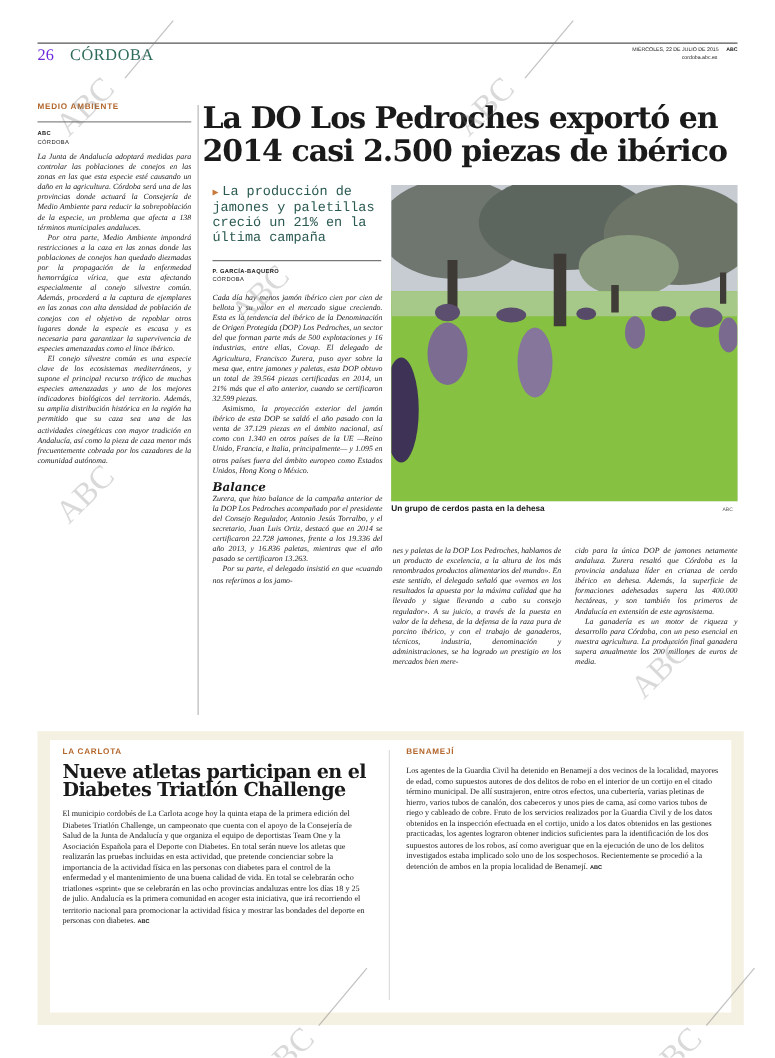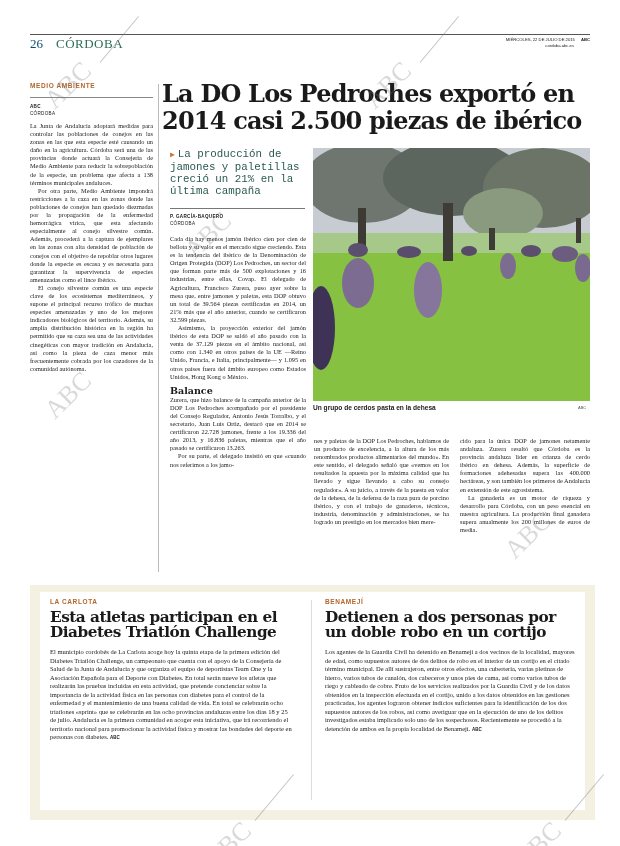--- a/index.html
+++ b/index.html
@@ -2,33 +2,33 @@
 <html><head>
 <meta charset="utf-8">
 <style>
   html, body { margin: 0; padding: 0; background: #ffffff; }
   body { width: 620px; height: 846px; position: relative; overflow: hidden;
          font-family: "DejaVu Serif", "Liberation Serif", serif; color: #1a1a1a; }
   .abs { position: absolute; }
 
   
   .header-rule { left: 30px; top: 34px; width: 560px; height: 1px; background: #555; }
-  .page-num { left: 30px; top: 36px; font-size: 13px; color: #0c4a6e; font-family: "Liberation Serif", serif; }
+  .page-num { left: 30px; top: 36px; font-size: 13px; color: #6d28d9; font-family: "Liberation Serif", serif; }
   .section-name { left: 56px; top: 36px; font-size: 13px; color: #2e6b5a; font-family: "Liberation Serif", serif; letter-spacing: 0.5px; }
   .header-date { right: 30px; top: 37px; text-align: right; font-size: 4.2px; line-height: 5.5px; color: #222; font-family: "Liberation Sans", sans-serif; }
   .header-date .brand { font-weight: bold; margin-left: 6px; }
 
   
   .left-col { left: 30px; top: 82px; width: 123px; }
   .kicker { font-family: "Liberation Sans", sans-serif; font-size: 6.5px; font-weight: bold; color: #b2662b; letter-spacing: 0.6px; text-transform: uppercase; }
   .left-title { font-family: "DejaVu Serif", serif; font-weight: bold; font-size: 12.6px; line-height: 14px; margin-top: 4px; letter-spacing: -0.4px; }
   .thin-rule { height: 1px; background: #888; margin: 8px 0 5px 0; }
   .byline { font-family: "Liberation Sans", sans-serif; font-size: 4.6px; font-weight: bold; line-height: 7px; letter-spacing: 0.3px; }
   .byline .place { font-weight: normal; }
-  .body-text { font-family: "Liberation Serif", serif; font-size: 6.3px; line-height: 8.1px; text-align: justify; margin-top: 5px; }
+  .body-text { font-family: "Liberation Serif", serif; font-size: 6.3px; line-height: 8.1px; text-align: justify; margin-top: 5px; font-style: italic; }
   .body-text p { margin: 0; text-indent: 0; }
   .body-text p + p { text-indent: 8px; }
   .vdivider { left: 158px; top: 84px; width: 1px; height: 488px; background: #bbb; }
 
   
   .main-title { left: 162px; top: 80px; width: 440px; font-family: "DejaVu Serif", serif; font-weight: bold; font-size: 24px; line-height: 27px; letter-spacing: -0.8px; }
   .subhead { left: 170px; top: 148px; width: 135px; font-family: Liberation Mono, monospace; font-size: 10.8px; line-height: 12px; color: #2b5a52; }
   .subhead .arrow { color: #c8783a; font-size: 8px; margin-right: 3px; }
   .main-byline { left: 170px; top: 208px; width: 135px; }
   .main-byline .thin-rule { margin: 0 0 4px 0; background: #777; }
@@ -143,30 +143,29 @@
   <p>cido para la única DOP de jamones netamente andaluza. Zurera resaltó que Córdoba es la provincia andaluza líder en crianza de cerdo ibérico en dehesa. Además, la superficie de formaciones adehesadas supera las 400.000 hectáreas, y son también los primeros de Andalucía en extensión de este agrosistema.</p>
   <p>La ganadería es un motor de riqueza y desarrollo para Córdoba, con un peso esencial en nuestra agricultura. La producción final ganadera supera anualmente los 200 millones de euros de media.</p>
 </div>
 
 <div class="abs bottom-frame"></div>
 <div class="abs bottom-inner"></div>
 <div class="abs box-divider"></div>
 
 <div class="abs box box-left">
   <div class="kicker">LA CARLOTA</div>
-  <div class="box-title">Esta atletas participan en el Diabetes Triatlón Challenge</div>
+  <div class="box-title">Nueve atletas participan en el Diabetes Triatlón Challenge</div>
   <div class="box-body">
     <span>El municipio cordobés de La Carlota acoge hoy la quinta etapa de la primera edición del Diabetes Triatlón Challenge, un campeonato que cuenta con el apoyo de la Consejería de Salud de la Junta de Andalucía y que organiza el equipo de deportistas Team One y la Asociación Española para el Deporte con Diabetes. En total serán nueve los atletas que realizarán las pruebas incluidas en esta actividad, que pretende concienciar sobre la importancia de la actividad física en las personas con diabetes para el control de la enfermedad y el mantenimiento de una buena calidad de vida. En total se celebrarán ocho triatlones «sprint» que se celebrarán en las ocho provincias andaluzas entre los días 18 y 25 de julio. Andalucía es la primera comunidad en acoger esta iniciativa, que irá recorriendo el territorio nacional para promocionar la actividad física y mostrar las bondades del deporte en personas con diabetes.</span>
     <span class="sig">ABC</span>
   </div>
 </div>
 
 <div class="abs box box-right">
   <div class="kicker">BENAMEJÍ</div>
-  <div class="box-title">Detienen a dos personas por un doble robo en un cortijo</div>
   <div class="box-body">
     <span>Los agentes de la Guardia Civil ha detenido en Benamejí a dos vecinos de la localidad, mayores de edad, como supuestos autores de dos delitos de robo en el interior de un cortijo en el citado término municipal. De allí sustrajeron, entre otros efectos, una cubertería, varias pletinas de hierro, varios tubos de canalón, dos cabeceros y unos pies de cama, así como varios tubos de riego y cableado de cobre. Fruto de los servicios realizados por la Guardia Civil y de los datos obtenidos en la inspección efectuada en el cortijo, unido a los datos obtenidos en las gestiones practicadas, los agentes lograron obtener indicios suficientes para la identificación de los dos supuestos autores de los robos, así como averiguar que en la ejecución de uno de los delitos investigados estaba implicado solo uno de los sospechosos. Recientemente se procedió a la detención de ambos en la propia localidad de Benamejí.</span>
     <span class="sig">ABC</span>
   </div>
 </div>
 
 <div class="wm" style="left:60px; top:85px;">ABC</div>
 <div class="wm-line" style="left:100px; top:62px;"></div>
 <div class="wm" style="left:380px; top:85px;">ABC</div>
 <div class="wm-line" style="left:420px; top:62px;"></div>

